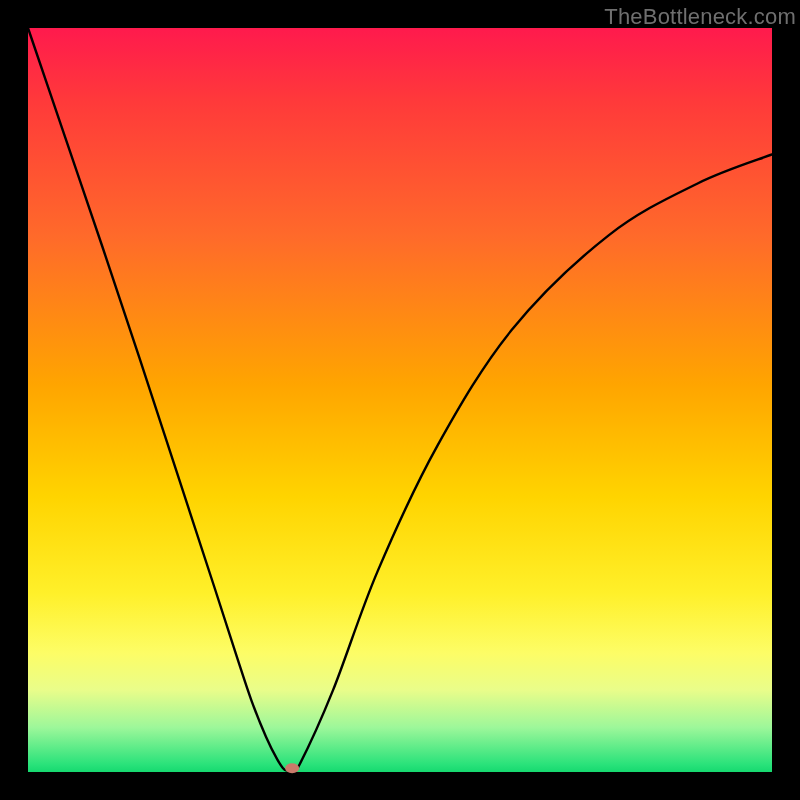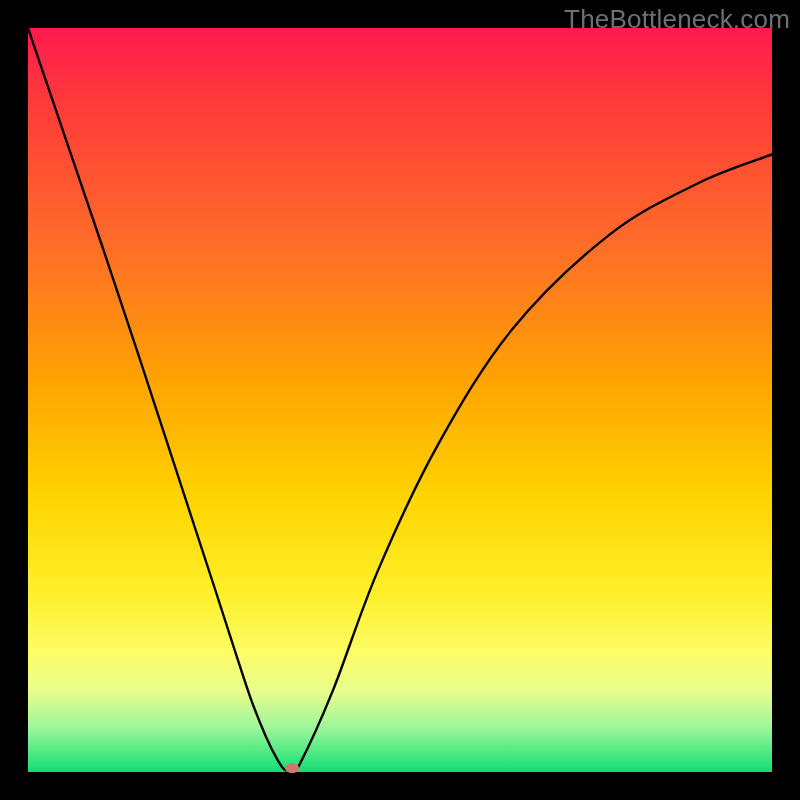--- a/index.html
+++ b/index.html
@@ -28,23 +28,23 @@
       #fdfd66 84%,
       #e9fd8a 89%,
       #9df79a 94%,
       #29e27a 99%,
       #16d96f 100%
     );
   }
   .watermark {
     position: absolute;
     top: 4px;
-    right: 10px;
+    right: 4px;
     color: #6f6f6f;
-    font-size: 26px;
+    font-size: 22px;
     font-weight: 500;
     letter-spacing: 0.2px;
     user-select: none;
   }
   svg.curve {
     position: absolute;
     left: 0;
     top: 0;
     width: 744px;
     height: 744px;

